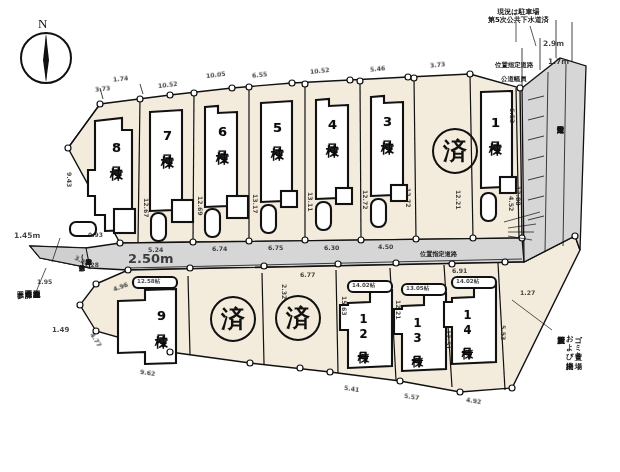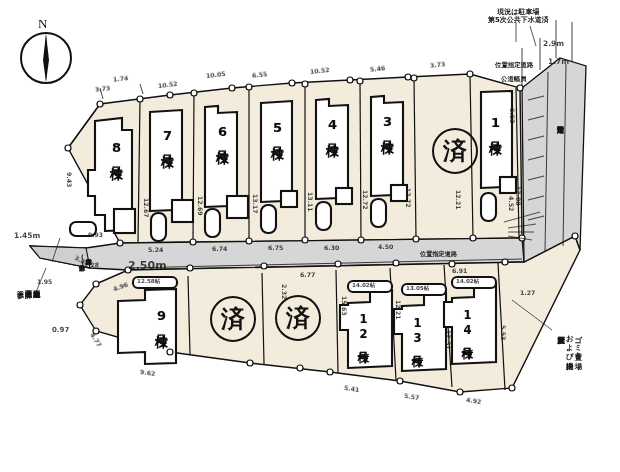--- a/index.html
+++ b/index.html
@@ -278,21 +278,21 @@
 
   <div class="lbl dim blur" style="left:148px;top:247px;">5.24</div>
   <div class="lbl dim blur" style="left:212px;top:246px;">6.74</div>
   <div class="lbl dim blur" style="left:268px;top:245px;">6.75</div>
   <div class="lbl dim blur" style="left:324px;top:245px;">6.30</div>
   <div class="lbl dim blur" style="left:378px;top:244px;">4.50</div>
   <div class="lbl dim blur" style="left:300px;top:272px;">6.77</div>
   <div class="lbl dim blur" style="left:452px;top:268px;">6.91</div>
 
   <div class="lbl dim blur" style="left:14px;top:232px;font-size:7.5px;">1.45m</div>
-  <div class="lbl dim blur" style="left:128px;top:260px;font-size:11px;">2.50m</div>
+  <div class="lbl dim blur" style="left:128px;top:252px;font-size:13px;">2.50m</div>
   <div class="lbl dim blur" style="left:527px;top:40px;font-size:7.5px;margin-left:16px;">2.9m</div>
   <div class="lbl dim blur" style="left:548px;top:58px;font-size:7.5px;">1.7m</div>
 
   <div class="lbl dim v blur" style="left:143px;top:198px;">12.67</div>
   <div class="lbl dim v blur" style="left:197px;top:196px;">12.69</div>
   <div class="lbl dim v blur" style="left:252px;top:194px;">13.17</div>
   <div class="lbl dim v blur" style="left:307px;top:192px;">13.11</div>
   <div class="lbl dim v blur" style="left:362px;top:190px;">12.72</div>
   <div class="lbl dim v blur" style="left:405px;top:188px;">12.72</div>
   <div class="lbl dim v blur" style="left:455px;top:190px;">12.21</div>
@@ -302,21 +302,21 @@
   <div class="lbl dim v blur" style="left:395px;top:300px;">12.21</div>
   <div class="lbl dim v blur" style="left:445px;top:330px;">12.51</div>
   <div class="lbl dim v blur" style="left:281px;top:284px;">2.32</div>
 
   <div class="lbl dim blur" style="left:140px;top:370px;transform:rotate(8deg);">9.62</div>
   <div class="lbl dim blur" style="left:344px;top:386px;transform:rotate(9deg);">5.41</div>
   <div class="lbl dim blur" style="left:404px;top:394px;transform:rotate(9deg);">5.57</div>
   <div class="lbl dim blur" style="left:466px;top:398px;transform:rotate(9deg);">4.92</div>
 
   <div class="lbl dim v blur" style="left:66px;top:172px;">9.43</div>
-  <div class="lbl dim blur" style="left:52px;top:327px;font-size:7px;">0.97</div>
+  <div class="lbl dim blur" style="left:52px;top:327px;font-size:7px;">1.49</div>
   <div class="lbl dim blur" style="left:113px;top:284px;transform:rotate(-20deg);">4.96</div>
   <div class="lbl dim blur" style="left:37px;top:279px;">1.95</div>
   <div class="lbl dim blur" style="left:88px;top:337px;transform:rotate(58deg);">4.77</div>
   <div class="lbl dim blur" style="left:74px;top:258px;transform:rotate(28deg);">3.87</div>
 
   <div class="lbl dim blur" style="left:520px;top:290px;">1.27</div>
   <div class="lbl dim v blur" style="left:500px;top:325px;">5.53</div>
   <div class="lbl dim v blur" style="left:508px;top:196px;">4.52</div>
   <div class="lbl dim v blur" style="left:509px;top:108px;">6.53</div>
   <div class="lbl dim blur" style="left:88px;top:232px;font-size:6px;">0.93</div>

